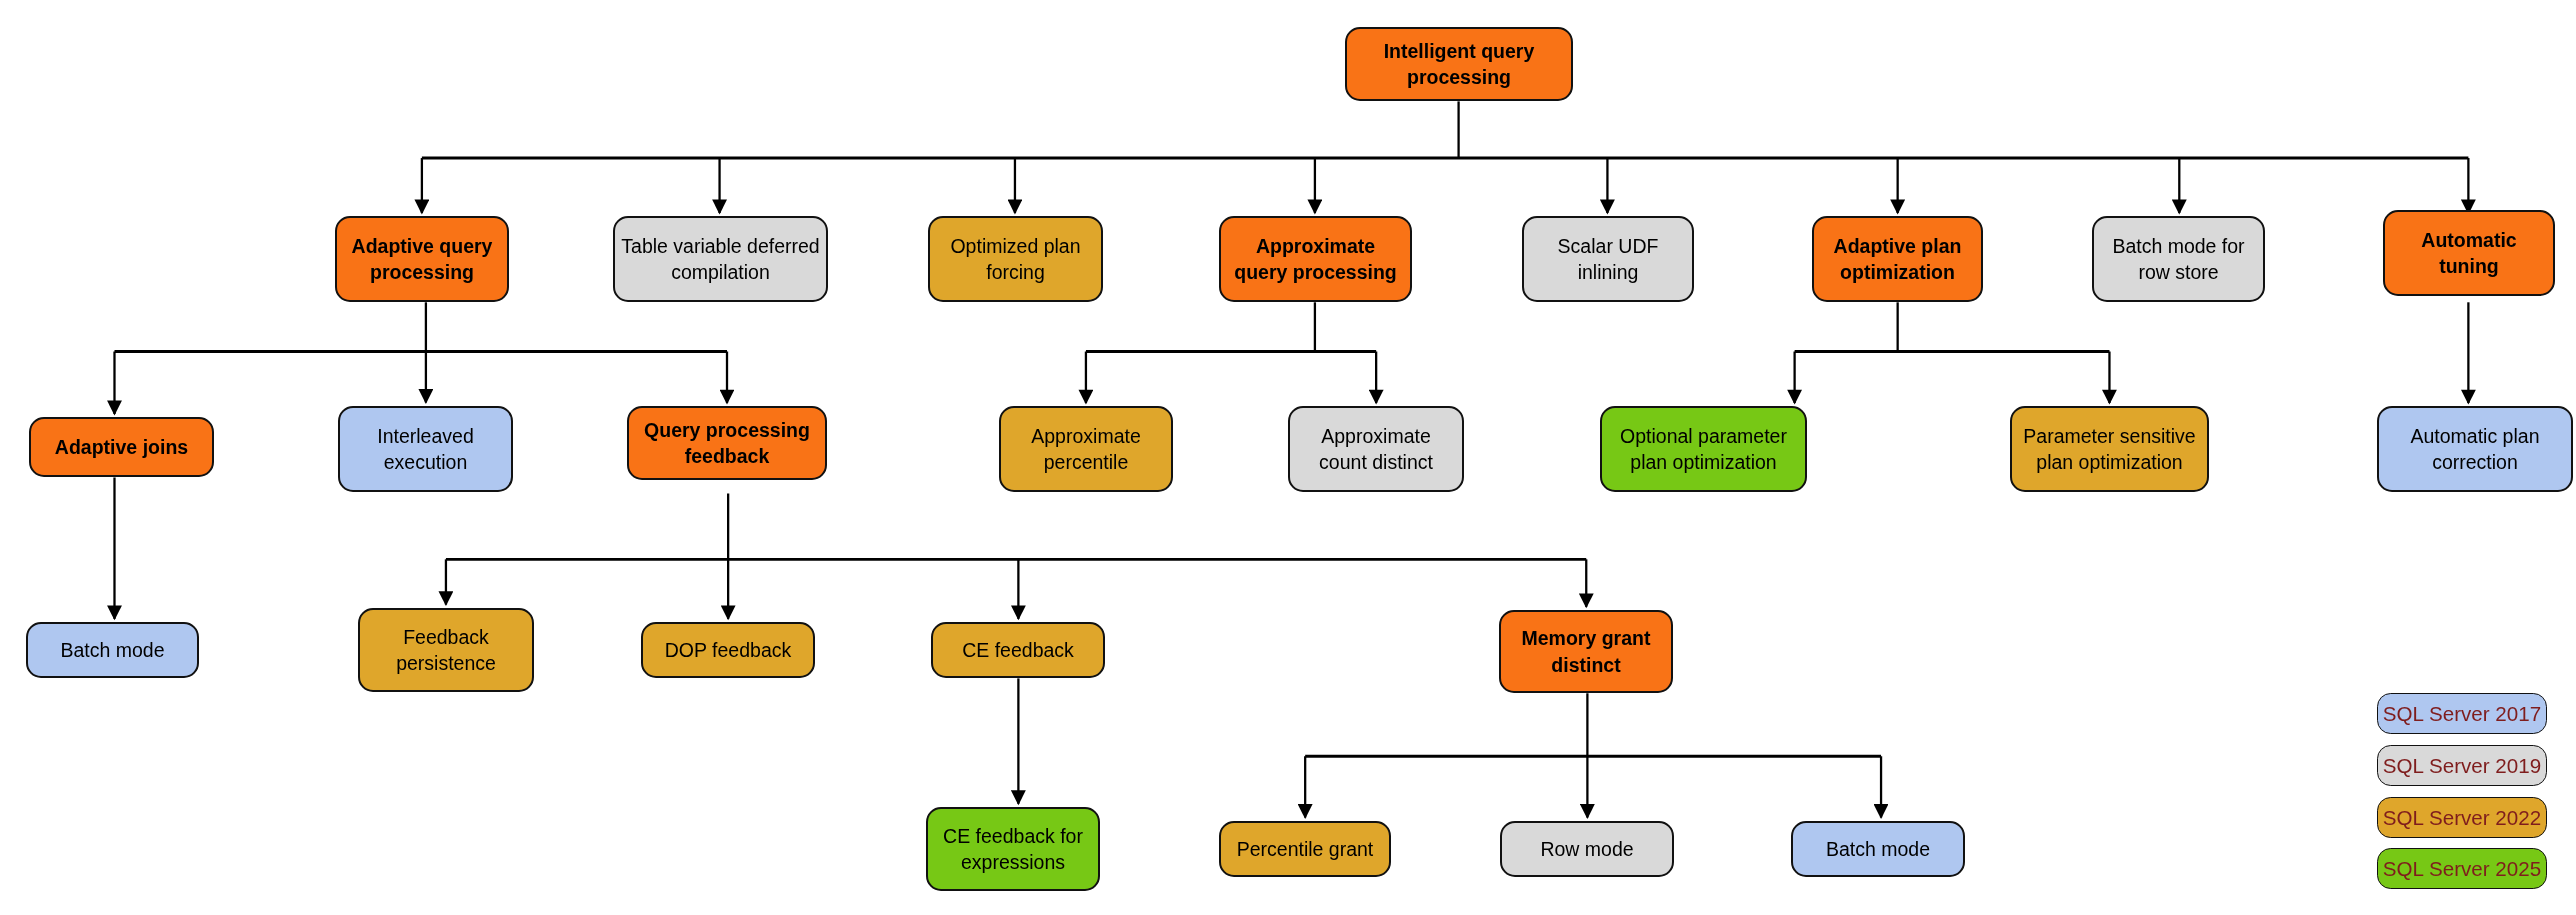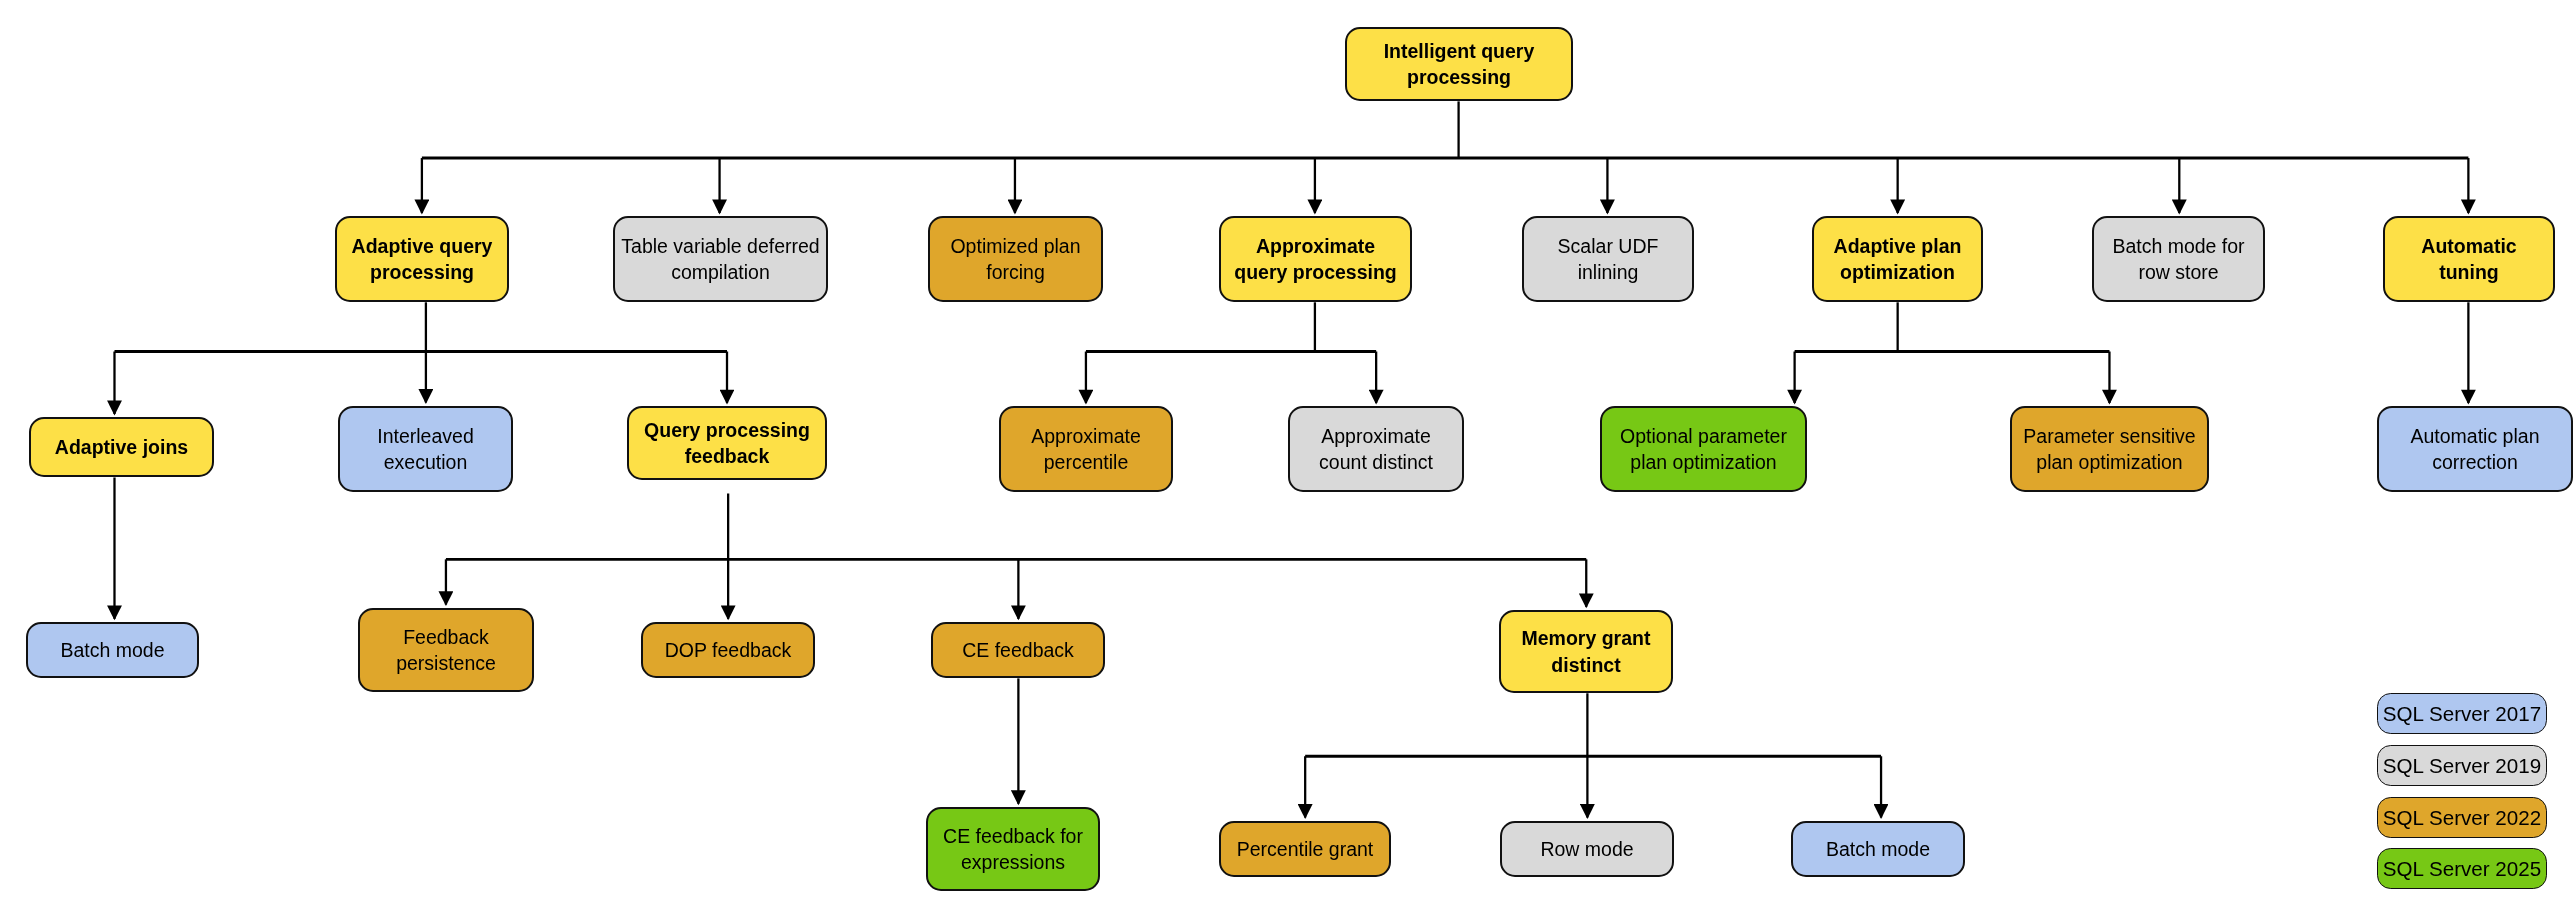--- a/index.html
+++ b/index.html
@@ -16,21 +16,21 @@
   svg.wires line.bus{stroke-width:5;}
   .node{
     position:absolute;
     box-sizing:border-box;
     display:flex;
     align-items:center;
     justify-content:center;
     text-align:center;
     border:2.3px solid #111111;
     border-radius:15px;
-    background:#fde047;
+    background:#f97316;
     color:#000000;
     font-size:19.5px;
     line-height:1.35;
     padding:2.3px 5.7px;
   }
   .node.bold{font-weight:700;}
   .v2017{background:#AFC7F0;}
   .v2019{background:#D9D9D9;}
   .v2022{background:#DFA62B;}
   .v2025{background:#77C815;}
@@ -39,21 +39,21 @@
     left:2377px;
     width:170px;
     height:41px;
     box-sizing:border-box;
     display:flex;
     align-items:center;
     justify-content:center;
     border:1.7px solid #111111;
     border-radius:13.7px;
     font-size:20.6px;
-    color:#000000;
+    color:#7f1d1d;
   }
 </style>
 </head>
 <body>
 
 <div class="canvas">
 
   <svg class="wires" viewBox="0 0 4500 1600">
     <defs>
       <marker id="arw" viewBox="0 0 10 10" refX="9" refY="5" markerWidth="30" markerHeight="26" markerUnits="userSpaceOnUse" orient="auto">
@@ -106,21 +106,21 @@
 
   <div class="node bold" style="left:1345px;top:27px;width:228px;height:74px">Intelligent query processing</div>
 
   <div class="node bold" style="left:335px;top:216px;width:174px;height:86px">Adaptive query processing</div>
   <div class="node v2019" style="left:613px;top:216px;width:215px;height:86px">Table variable deferred compilation</div>
   <div class="node v2022" style="left:928px;top:216px;width:175px;height:86px">Optimized plan forcing</div>
   <div class="node bold" style="left:1219px;top:216px;width:193px;height:86px">Approximate query processing</div>
   <div class="node v2019" style="left:1522px;top:216px;width:172px;height:86px">Scalar UDF inlining</div>
   <div class="node bold" style="left:1812px;top:216px;width:171px;height:86px">Adaptive plan optimization</div>
   <div class="node v2019" style="left:2092px;top:216px;width:173px;height:86px">Batch mode for row store</div>
-  <div class="node bold" style="left:2383px;top:216px;width:172px;height:86px">Automatic tuning</div>
+  <div class="node bold" style="left:2383px;top:210px;width:172px;height:86px">Automatic tuning</div>
 
   <div class="node bold" style="left:29px;top:417px;width:185px;height:60px">Adaptive joins</div>
   <div class="node v2017" style="left:338px;top:406px;width:175px;height:86px">Interleaved execution</div>
   <div class="node bold" style="left:627px;top:406px;width:200px;height:74px">Query processing feedback</div>
   <div class="node v2022" style="left:999px;top:406px;width:174px;height:86px">Approximate percentile</div>
   <div class="node v2019" style="left:1288px;top:406px;width:176px;height:86px">Approximate count distinct</div>
   <div class="node v2025" style="left:1600px;top:406px;width:207px;height:86px">Optional parameter plan optimization</div>
   <div class="node v2022" style="left:2010px;top:406px;width:199px;height:86px">Parameter sensitive plan optimization</div>
   <div class="node v2017" style="left:2377px;top:406px;width:196px;height:86px">Automatic plan correction</div>
 

